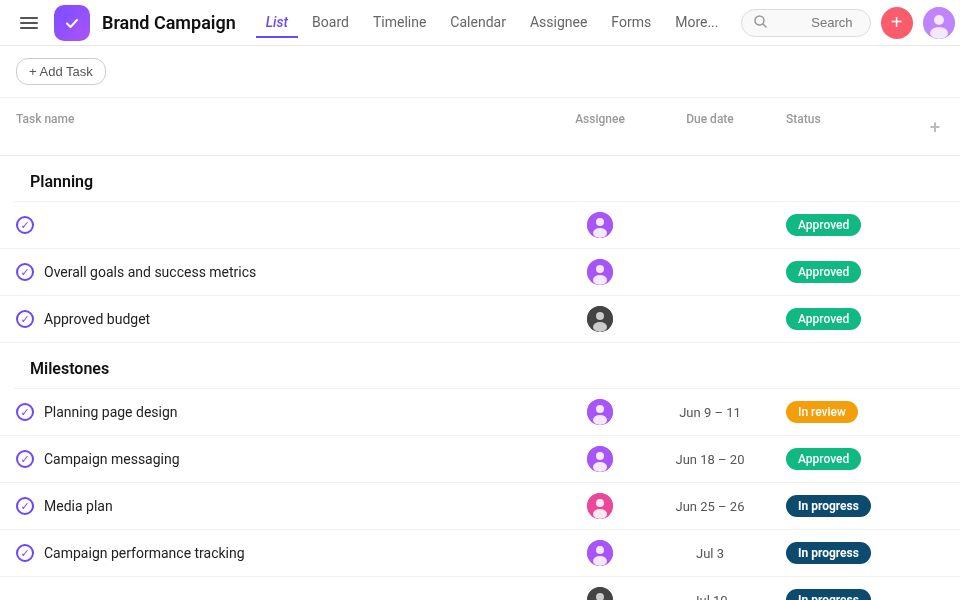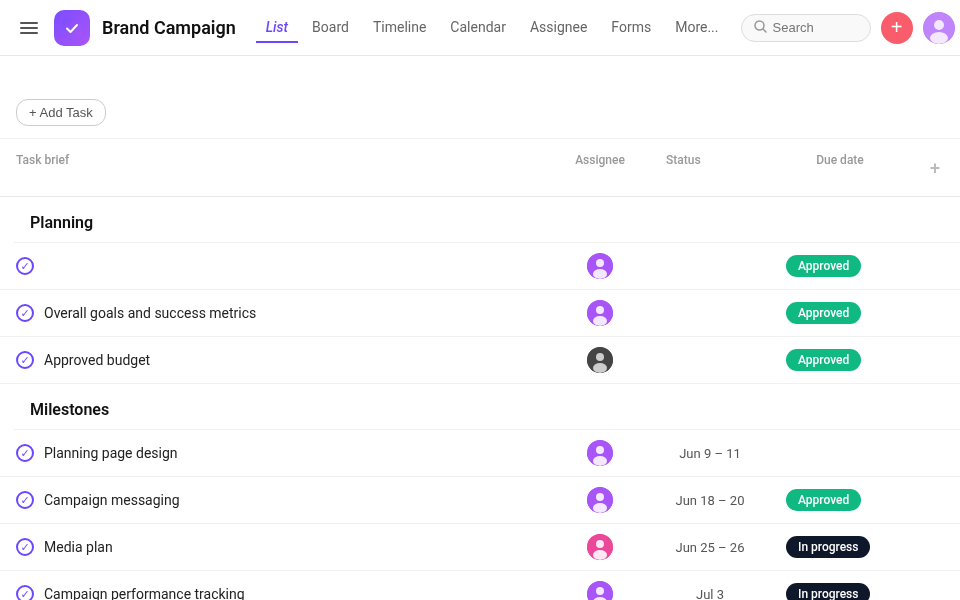--- a/index.html
+++ b/index.html
@@ -3,21 +3,21 @@
   <meta charset="utf-8">
   <style>
     * { box-sizing: border-box; margin: 0; padding: 0; }
     body { font-family: -apple-system, BlinkMacSystemFont, 'Segoe UI', Roboto, sans-serif; background: #fff; font-size: 14px; color: #333; }
 
     
     .header {
       display: flex;
       align-items: center;
       padding: 0 16px;
-      height: 56px;
+      height: 46px;
       border-bottom: 1px solid #e8e8e8;
       gap: 12px;
     }
     .hamburger-btn {
       background: none; border: none; cursor: pointer; padding: 4px;
       display: flex; align-items: center; justify-content: center; color: #555;
     }
     .app-icon {
       width: 36px; height: 36px; border-radius: 10px;
       background: linear-gradient(135deg, #7c4dff, #a855f7);
@@ -42,41 +42,41 @@
     .header-right {
       display: flex; align-items: center; gap: 10px; margin-left: auto;
     }
     .search-box {
       display: flex; align-items: center; gap: 6px;
       border: 1px solid #ddd; border-radius: 20px; padding: 5px 12px;
       background: #f9f9f9; width: 130px;
     }
     .search-icon { color: #999; font-size: 13px; }
     .search-input {
-      border: none; background: none; outline: none; font-size: 13px; color: #555; width: 80px;
+      border: none; background: none; outline: none; font-size: 13px; color: #555; width: 80px; text-align: right;
     }
     .add-btn {
       width: 32px; height: 32px; border-radius: 50%; background: #f95c6b;
       border: none; cursor: pointer; color: white; font-size: 20px; font-weight: 300;
       display: flex; align-items: center; justify-content: center; flex-shrink: 0;
     }
     .avatar-header {
       width: 32px; height: 32px; border-radius: 50%; overflow: hidden;
       background: #c0a0e0; flex-shrink: 0; display: flex; align-items: center; justify-content: center;
       font-size: 14px; color: white; font-weight: 600;
     }
 
     
     .toolbar {
       padding: 12px 16px;
       border-bottom: 1px solid #f0f0f0;
     }
     .add-task-btn {
       border: 1px solid #ccc; background: white; cursor: pointer;
-      padding: 5px 12px; border-radius: 12px; font-size: 13px; color: #555; margin-top: 31px;
+      padding: 5px 12px; border-radius: 12px; font-size: 13px; color: #555;
     }
     .table-header {
       display: grid;
       grid-template-columns: 1fr 100px 120px 140px 50px;
       border-bottom: 1px solid #e8e8e8;
       padding: 8px 0;
     }
     .col-header {
       padding: 6px 16px; font-size: 12px; color: #999; font-weight: 500; text-transform: none;
     }
@@ -131,21 +131,21 @@
     }
     .status-cell {
       padding: 10px 16px; display: flex; align-items: center;
     }
     .status-badge {
       padding: 4px 12px; border-radius: 20px; font-size: 12px; font-weight: 500;
       color: white; white-space: nowrap;
     }
     .status-approved { background: #10b981; }
     .status-in-review { background: #f59e0b; }
-    .status-in-progress { background: #0f172a; }
+    .status-in-progress { background: #0c4a6e; font-weight: bold; }
 
     .add-col-cell {
       padding: 10px 8px; display: flex; align-items: center; justify-content: center;
       color: #bbb; font-size: 18px; cursor: pointer;
     }
   </style>
 </head>
 <body>
 
 <div class="header">
@@ -199,24 +199,24 @@
       </svg>
     </div>
   </div>
 </div>
 
 <div class="toolbar">
   <button class="add-task-btn">+ Add Task</button>
 </div>
 
 <div class="table-header">
-  <div class="col-header">Task brief</div>
+  <div class="col-header">Task name</div>
   <div class="col-header center">Assignee</div>
+  <div class="col-header center">Due date</div>
   <div class="col-header">Status</div>
-  <div class="col-header center">Due date</div>
   <div class="col-header center add-col-cell">+</div>
 </div>
 
 <div id="table-body">
     <div class="section-header-row">
       <div class="section-title">Planning</div>
       <div></div>
       <div></div>
       <div></div>
       <div></div>
@@ -295,20 +295,23 @@
       <div class="assignee-cell">
         <div class="avatar purple">
           <svg width="26" height="26" viewBox="0 0 26 26">
             <circle cx="13" cy="13" r="13" fill="#a855f7"></circle>
             <circle cx="13" cy="10" r="4" fill="#f3e8ff"></circle>
             <ellipse cx="13" cy="21" rx="7" ry="5" fill="#f3e8ff"></ellipse>
           </svg>
         </div>
       </div>
       <div class="due-date-cell">Jun 9 – 11</div>
+      <div class="status-cell">
+        <span class="status-badge status-in-review">In review</span>
+      </div>
       <div></div>
     </div>
     <div class="task-row">
       <div class="task-name-cell">
         <div class="check-icon checked">✓</div>
         <span class="task-name">Campaign messaging</span>
       </div>
       <div class="assignee-cell">
         <div class="avatar purple">
           <svg width="26" height="26" viewBox="0 0 26 26">

